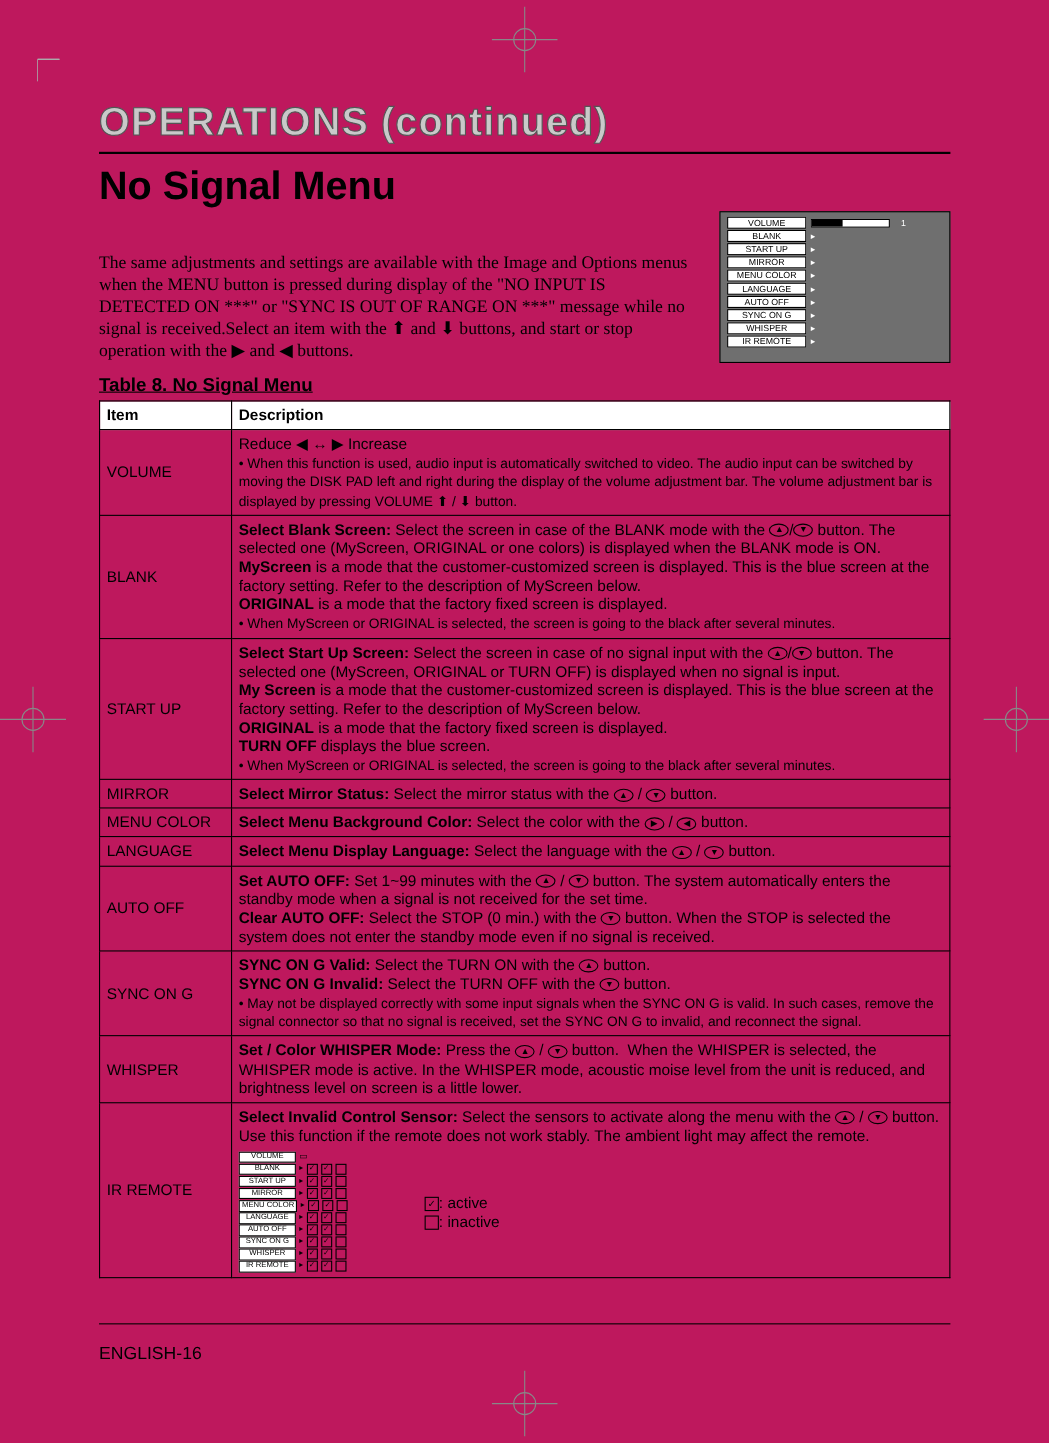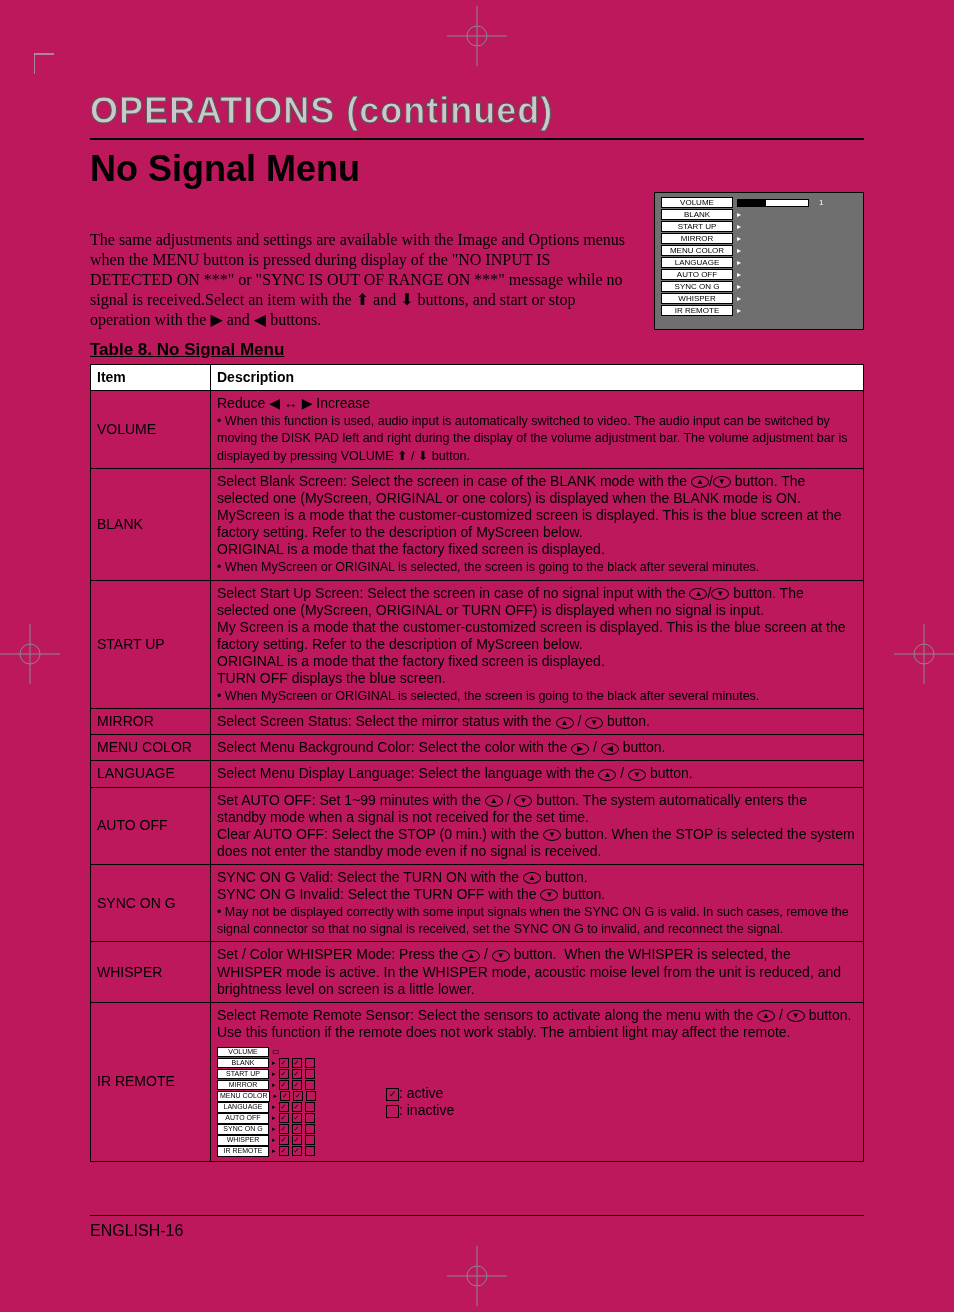--- a/index.html
+++ b/index.html
@@ -119,40 +119,40 @@
     text-align: left;
     font-weight: bold;
     background: #fff;
   }
   table.menu col.c-item { width: 120px; }
   .item-cell {
     font-size: 14px;
     vertical-align: middle !important;
   }
   .small { font-size: 12.5px; }
-  .b { font-weight: normal; }
+  .b { font-weight: bold; }
   .circ {
     display: inline-block;
     border: 1px solid #000;
     border-radius: 50%;
     width: 14px;
     height: 10px;
     line-height: 9px;
     font-size: 8px;
     text-align: center;
     vertical-align: middle;
     padding: 0 1px;
   }
   .footer {
     position: absolute;
     bottom: 72px;
     left: 90px;
     right: 90px;
     border-top: 1px solid #000;
-    padding-top: 6px;
+    padding-top: 18px;
     font-size: 16px;
   }
   .ir-osd {
     display: inline-block;
     vertical-align: top;
     margin-right: 30px;
   }
   .ir-osd .row {
     display: flex;
     align-items: center;
@@ -302,21 +302,21 @@
         <tr>
           <td class="item-cell">BLANK</td>
           <td><span class="b">Select Blank Screen:</span> Select the screen in case of the BLANK mode with the <span class="circ">▲</span>/<span class="circ">▼</span> button. The selected one (MyScreen, ORIGINAL or one colors) is displayed when the BLANK mode is ON.<br><span class="b">MyScreen</span> is a mode that the customer-customized screen is displayed. This is the blue screen at the factory setting. Refer to the description of MyScreen below.<br><span class="b">ORIGINAL</span> is a mode that the factory fixed screen is displayed.<br><span class="small">• When MyScreen or ORIGINAL is selected, the screen is going to the black after several minutes.</span></td>
         </tr>
         <tr>
           <td class="item-cell">START UP</td>
           <td><span class="b">Select Start Up Screen:</span> Select the screen in case of no signal input with the <span class="circ">▲</span>/<span class="circ">▼</span> button. The selected one (MyScreen, ORIGINAL or TURN OFF) is displayed when no signal is input.<br><span class="b">My Screen</span> is a mode that the customer-customized screen is displayed. This is the blue screen at the factory setting. Refer to the description of MyScreen below.<br><span class="b">ORIGINAL</span> is a mode that the factory fixed screen is displayed.<br><span class="b">TURN OFF</span> displays the blue screen.<br><span class="small">• When MyScreen or ORIGINAL is selected, the screen is going to the black after several minutes.</span></td>
         </tr>
         <tr>
           <td class="item-cell">MIRROR</td>
-          <td><span class="b">Select Screen Status:</span> Select the mirror status with the <span class="circ">▲</span> / <span class="circ">▼</span> button.</td>
+          <td><span class="b">Select Mirror Status:</span> Select the mirror status with the <span class="circ">▲</span> / <span class="circ">▼</span> button.</td>
         </tr>
         <tr>
           <td class="item-cell">MENU COLOR</td>
           <td><span class="b">Select Menu Background Color:</span> Select the color with the <span class="circ">▶</span> / <span class="circ">◀</span> button.</td>
         </tr>
         <tr>
           <td class="item-cell">LANGUAGE</td>
           <td><span class="b">Select Menu Display Language:</span> Select the language with the <span class="circ">▲</span> / <span class="circ">▼</span> button.</td>
         </tr>
         <tr>
@@ -326,21 +326,21 @@
         <tr>
           <td class="item-cell">SYNC ON G</td>
           <td><span class="b">SYNC ON G Valid:</span> Select the TURN ON with the <span class="circ">▲</span> button.<br><span class="b">SYNC ON G Invalid:</span> Select the TURN OFF with the <span class="circ">▼</span> button.<br><span class="small">• May not be displayed correctly with some input signals when the SYNC ON G is valid. In such cases, remove the signal connector so that no signal is received, set the SYNC ON G to invalid, and reconnect the signal.</span></td>
         </tr>
         <tr>
           <td class="item-cell">WHISPER</td>
           <td><span class="b">Set / Color WHISPER Mode:</span> Press the <span class="circ">▲</span> / <span class="circ">▼</span> button.&nbsp; When the WHISPER is selected, the WHISPER mode is active. In the WHISPER mode, acoustic moise level from the unit is reduced, and brightness level on screen is a little lower.</td>
         </tr>
         <tr>
           <td class="item-cell">IR REMOTE</td>
-          <td><span class="b">Select Remote Remote Sensor:</span> Select the sensors to activate along the menu with the <span class="circ">▲</span> / <span class="circ">▼</span> button. Use this function if the remote does not work stably. The ambient light may affect the remote.<div class="ir-wrap">
+          <td><span class="b">Select Invalid Control Sensor:</span> Select the sensors to activate along the menu with the <span class="circ">▲</span> / <span class="circ">▼</span> button. Use this function if the remote does not work stably. The ambient light may affect the remote.<div class="ir-wrap">
               <div class="ir-osd">
                 <div class="row">
                   <span class="lbl">VOLUME</span>
                   <span style="font-size: 8px;">▭</span>
                 </div>
                 <div class="row">
                   <span class="lbl">BLANK</span>
                   <span style="font-size: 7px;">▸</span>
                   <span class="cb">✓</span>
                   <span class="cb">✓</span>

